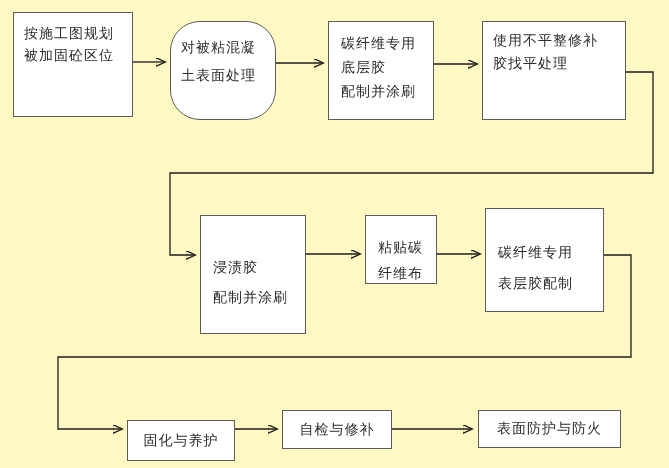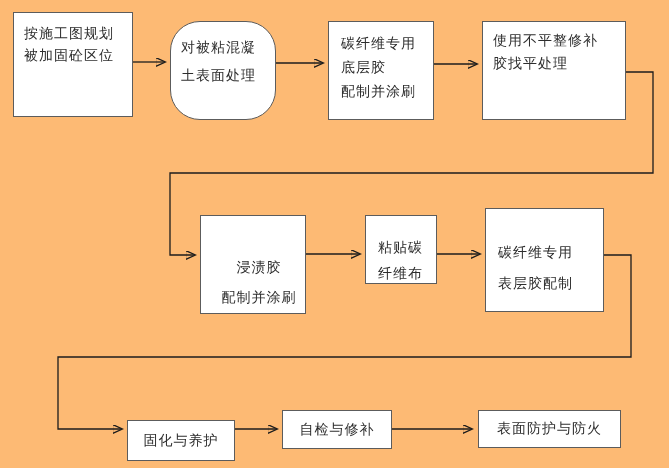--- a/index.html
+++ b/index.html
@@ -4,21 +4,21 @@
 <style>
   * { margin: 0; padding: 0; box-sizing: border-box; }
   html, body { background: #ffffff; }
   body {
     font-family: "DejaVu Sans", "Liberation Sans", sans-serif;
   }
   .canvas {
     position: relative;
     width: 669px;
     height: 468px;
-    background: #fdba74;
+    background: #fef9c3;
     overflow: hidden;
   }
   .connectors {
     position: absolute;
     left: 0; top: 0;
     width: 669px;
     height: 468px;
   }
   .connectors path {
     fill: none;
@@ -32,21 +32,21 @@
     color: #2d2d2d;
     font-size: 14px;
     white-space: pre-line;
     letter-spacing: 1px;
   }
   
   .b1  { left: 13px;  top: 12px;  width: 120px; height: 105px; padding: 9px 0 0 10px;  line-height: 22px; }
   .b2  { left: 170px; top: 21px;  width: 106px; height: 99px;  padding: 11px 0 0 10px; line-height: 28px; border-radius: 30px; }
   .b3  { left: 328px; top: 21px;  width: 106px; height: 99px;  padding: 9px 0 0 12px;  line-height: 24px; }
   .b4  { left: 482px; top: 21px;  width: 144px; height: 99px;  padding: 7px 0 0 10px;  line-height: 23px; }
-  .b5  { left: 200px; top: 215px; width: 106px; height: 99px;  padding: 36px 0 0 12px; line-height: 30px; text-align: center; }
+  .b5  { left: 200px; top: 215px; width: 106px; height: 119px;  padding: 36px 0 0 12px; line-height: 30px; }
   .b6  { left: 365px; top: 215px; width: 72px;  height: 69px;  padding: 18px 0 0 12px; line-height: 26px; }
   .b7  { left: 485px; top: 208px; width: 119px; height: 104px; padding: 28px 0 0 12px; line-height: 31px; }
   .b8  { left: 127px; top: 420px; width: 108px; height: 41px; }
   .b9  { left: 282px; top: 410px; width: 110px; height: 39px; }
   .b10 { left: 478px; top: 410px; width: 143px; height: 38px; }
   .single {
     display: flex;
     align-items: center;
     justify-content: center;
     text-align: center;

